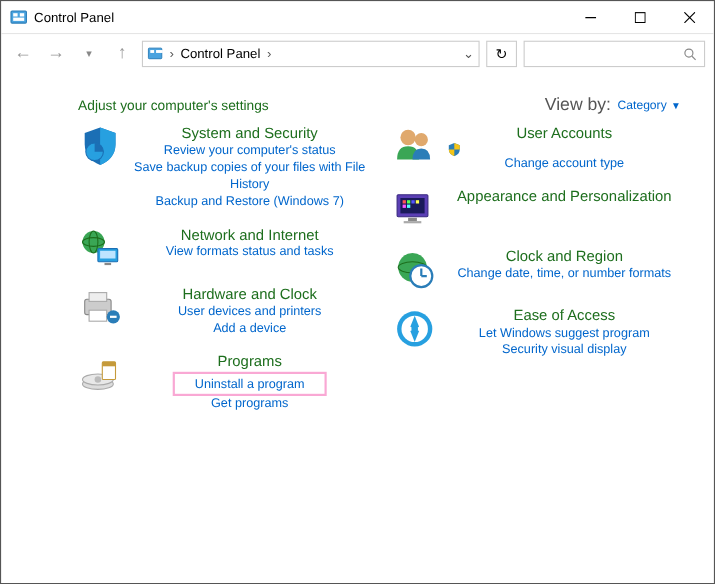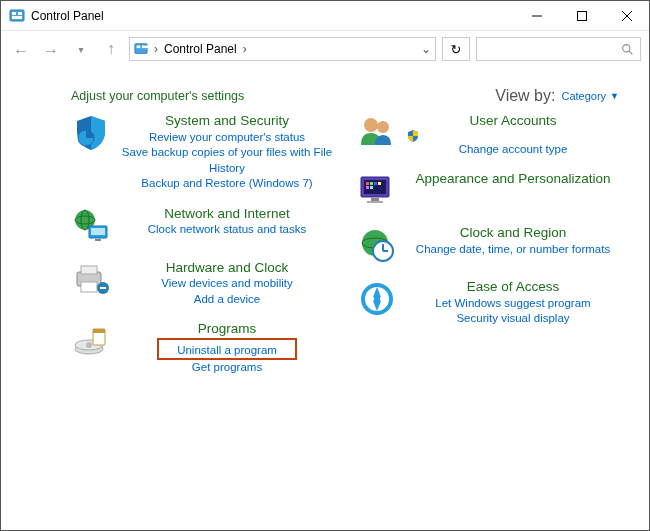--- a/index.html
+++ b/index.html
@@ -21,21 +21,21 @@
 .heading .viewby { font-size: 16px; color: #555; margin-right: 6px; }
 .heading .viewval { font-size: 11px; color: #0066cc; }
 .heading .vchev { font-size: 9px; color: #0066cc; margin-left: 4px; }
 .cols { display: flex; gap: 24px; }
 .col { flex: 1; display: flex; flex-direction: column; gap: 14px; text-align: center; }
 .cat { display: flex; gap: 10px; }
 .cat .caticon { width: 40px; height: 40px; flex-shrink: 0; }
 .cat .cattext { flex: 1; }
 .cat .catname { color: #1d6e1d; font-size: 13.5px; line-height: 1.15; margin-bottom: 1px; }
 .cat .catlink { color: #0066cc; font-size: 11.5px; line-height: 1.35; display: block; }
-.highlight { border: 2px solid #c2410c; padding: 0 18px; display: inline-block; }
+.highlight { border: 2px solid #f9a8d4; padding: 0 18px; display: inline-block; }
 svg { display: block; }
 .badge { width:12px; height:12px; vertical-align:middle; margin-right:2px; }
 </style>
 </head>
 <body>
 
 <div class="titlebar">
   <span class="icon-cp">
     <svg viewBox="0 0 16 16">
         <rect x="1" y="2" width="14" height="11" rx="1" fill="#4aa3df" stroke="#2a7db8"></rect>
@@ -126,37 +126,37 @@
               <circle cx="14" cy="14" r="10" fill="#3aa655"></circle>
               <ellipse cx="14" cy="14" rx="10" ry="4" fill="none" stroke="#1d6e1d" stroke-width="1"></ellipse>
               <ellipse cx="14" cy="14" rx="4" ry="10" fill="none" stroke="#1d6e1d" stroke-width="1"></ellipse>
               <rect x="18" y="20" width="18" height="12" rx="1" fill="#27a0e0" stroke="#1b6fb5"></rect>
               <rect x="20" y="22" width="14" height="7" fill="#bde4ff"></rect>
               <rect x="24" y="33" width="6" height="2" fill="#888"></rect>
             </svg>
         </div>
         <div class="cattext">
           <div class="catname">Network and Internet</div>
-          <span class="catlink">Clock network status and tasks</span>
+          <span class="catlink">View formats status and tasks</span>
         </div>
       </div>
 
       <div class="cat">
         <div class="caticon">
           <svg viewBox="0 0 40 40">
               <rect x="6" y="12" width="24" height="14" rx="2" fill="#ccc" stroke="#888"></rect>
               <rect x="10" y="6" width="16" height="8" fill="#eee" stroke="#aaa"></rect>
               <rect x="10" y="22" width="16" height="10" fill="#fff" stroke="#aaa"></rect>
               <circle cx="32" cy="28" r="6" fill="#2a7db8"></circle>
               <rect x="29" y="27" width="6" height="2" fill="#fff"></rect>
             </svg>
         </div>
         <div class="cattext">
           <div class="catname">Hardware and Clock</div>
-          <span class="catlink">View devices and mobility</span>
+          <span class="catlink">User devices and printers</span>
           <span class="catlink">Add a device</span>
         </div>
       </div>
 
       <div class="cat">
         <div class="caticon">
           <svg viewBox="0 0 40 40">
               <ellipse cx="18" cy="28" rx="14" ry="5" fill="#ddd" stroke="#aaa"></ellipse>
               <ellipse cx="18" cy="24" rx="14" ry="5" fill="#e8e8e8" stroke="#aaa"></ellipse>
               <circle cx="18" cy="24" r="3" fill="#bbb"></circle>

